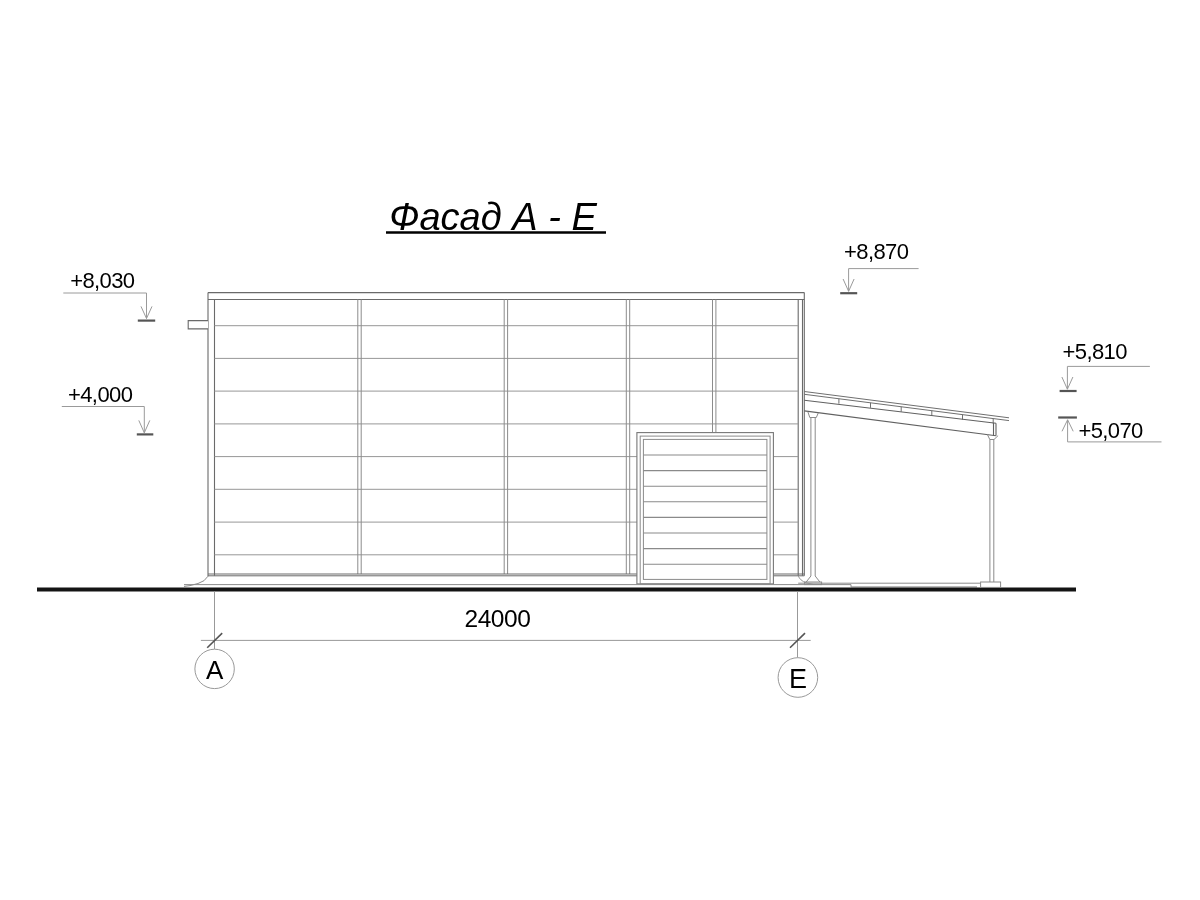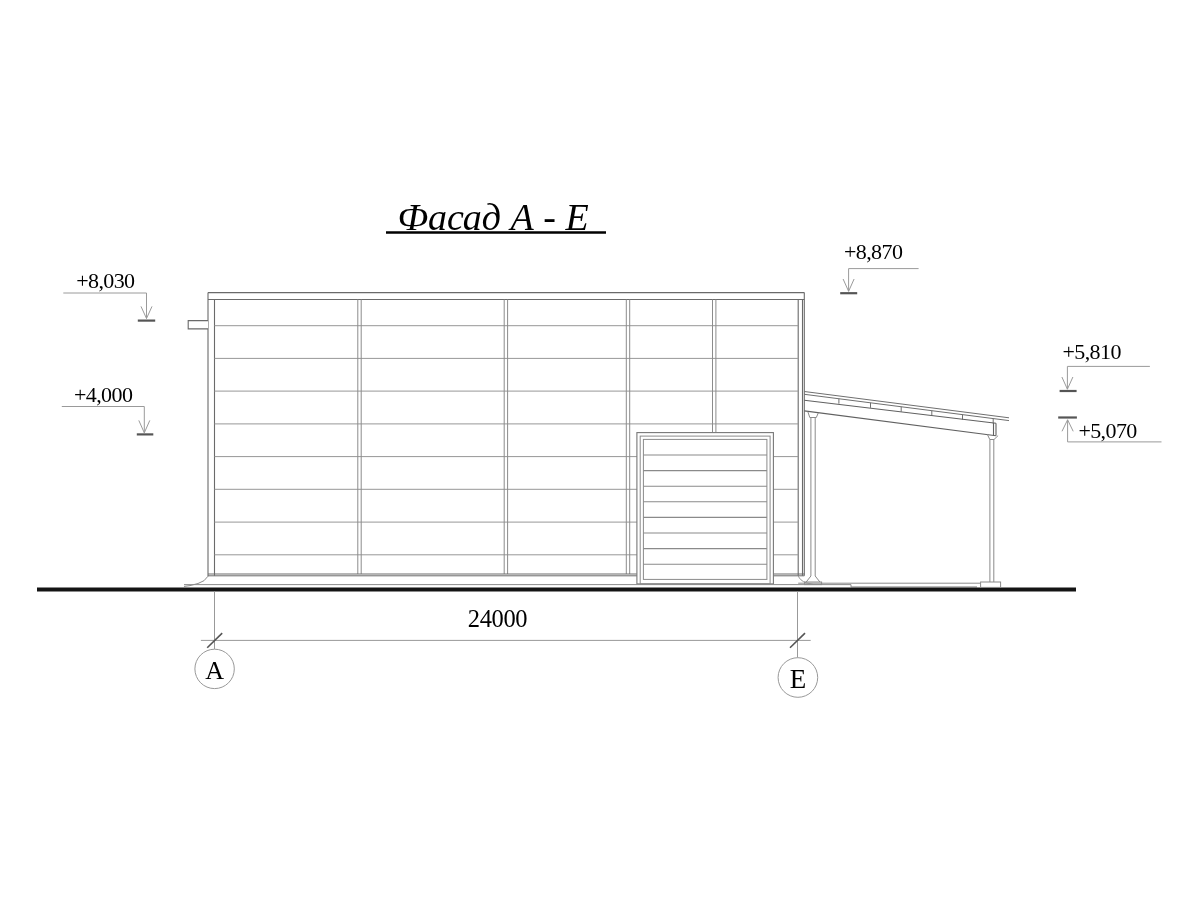--- a/index.html
+++ b/index.html
@@ -1,17 +1,17 @@
 <!DOCTYPE html>
 <html><head>
 <meta charset="utf-8">
 <style>
   html,body{margin:0;padding:0;background:#fff;}
   .page{position:relative;width:1200px;height:900px;background:#fff;overflow:hidden;
-        font-family:Liberation Serif, serif;}
+        font-family:Liberation Sans, sans-serif;}
   svg{position:absolute;left:0;top:0;}
   text{fill:#000;}
 </style>
 </head>
 <body>
 <div class="page">
 <svg width="1200" height="900" viewBox="0 0 1200 900">
 
 <g>
 <text x="493" y="229.5" text-anchor="middle" font-size="38" font-style="italic" fill="#000">Фасад А - Е</text>

